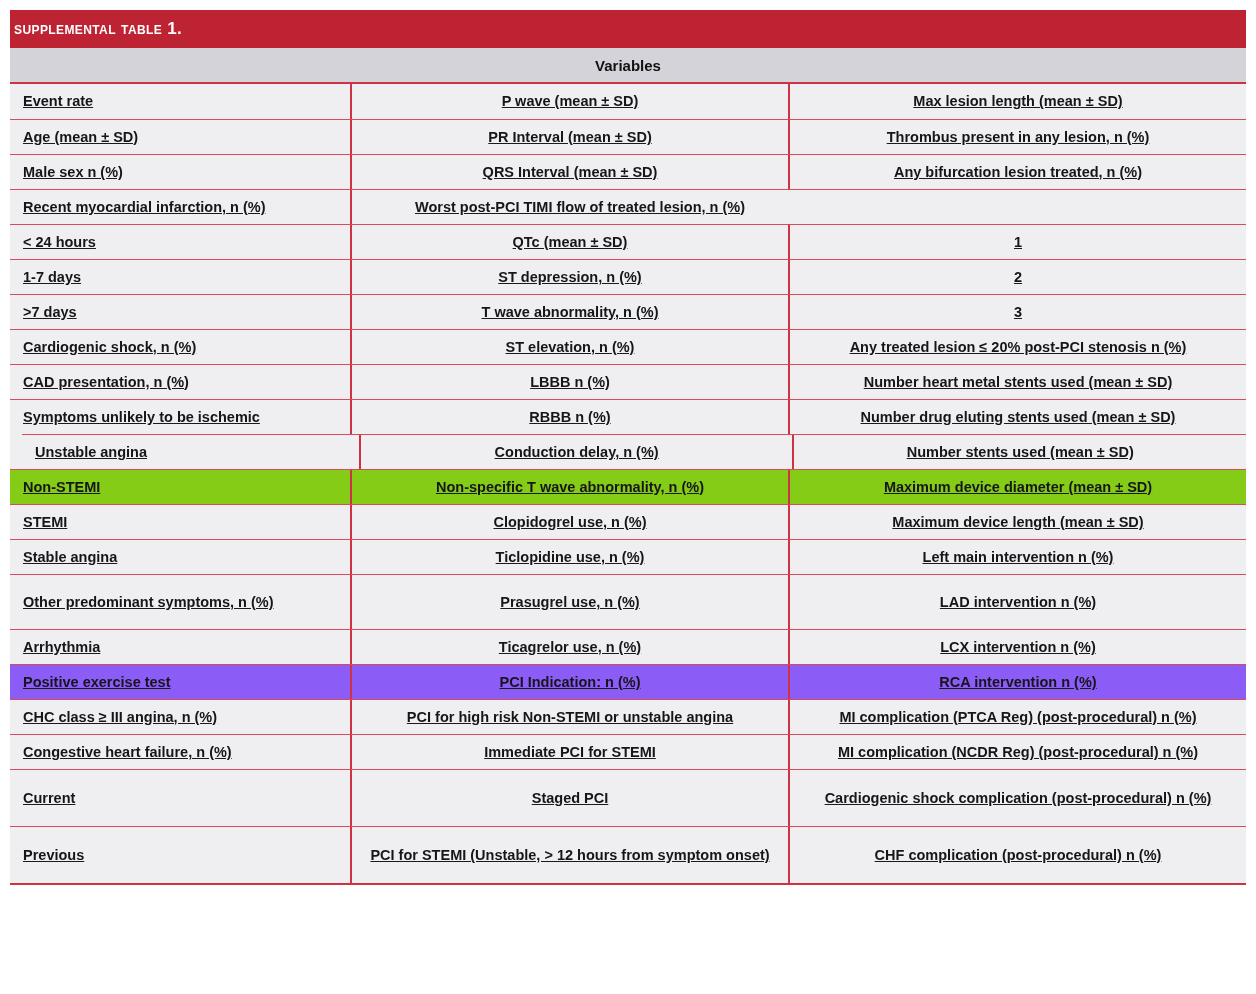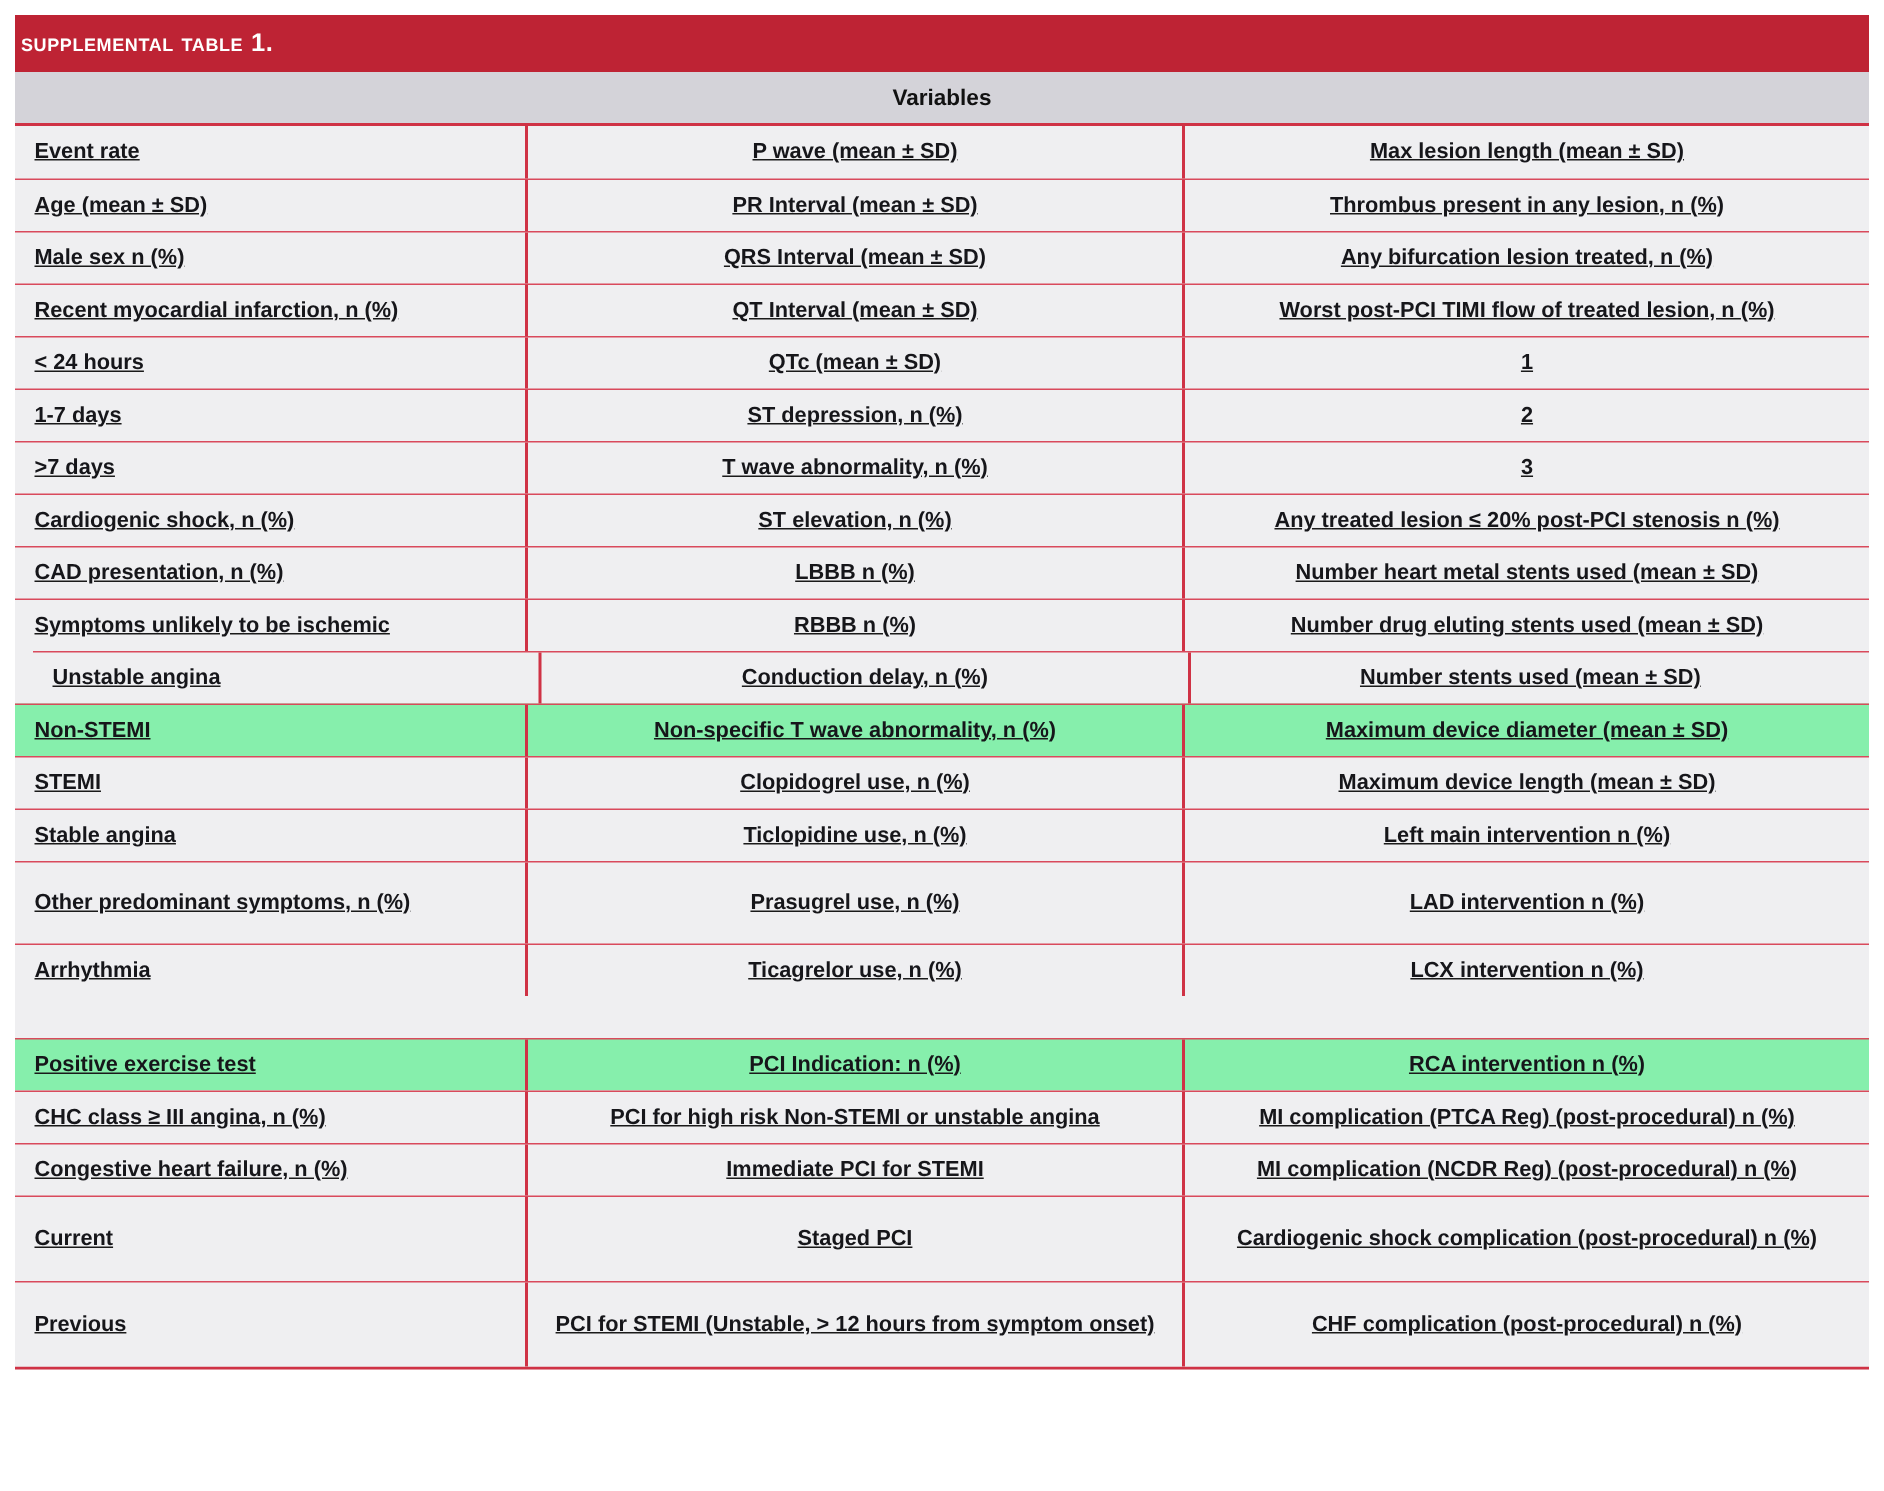--- a/index.html
+++ b/index.html
@@ -155,23 +155,20 @@
           <span class="txt">QRS Interval (mean ± SD)</span>
         </div>
         <div class="cell c3">
           <span class="txt">Any bifurcation lesion treated, n (%)</span>
         </div>
       </div>
       <div class="trow h-std" style="background: rgb(239, 239, 241);">
         <div class="cell c1" style="border-right-color: rgb(207, 50, 69);">
           <span class="txt">Recent myocardial infarction, n (%)</span>
         </div>
-        <div class="cell c2" style="border-right-color: rgb(207, 50, 69);">
-          <span class="txt">QT Interval (mean ± SD)</span>
-        </div>
         <div class="cell c3">
           <span class="txt">Worst post-PCI TIMI flow of treated lesion, n (%)</span>
         </div>
       </div>
       <div class="trow h-std" style="background: rgb(239, 239, 241);">
         <div class="cell c1" style="border-right-color: rgb(207, 50, 69);">
           <span class="txt">&lt; 24 hours</span>
         </div>
         <div class="cell c2" style="border-right-color: rgb(207, 50, 69);">
           <span class="txt">QTc (mean ± SD)</span>
@@ -239,21 +236,21 @@
         <div class="cell c1" style="border-right-color: rgb(207, 50, 69);">
           <span class="txt">Unstable angina</span>
         </div>
         <div class="cell c2" style="border-right-color: rgb(207, 50, 69);">
           <span class="txt">Conduction delay, n (%)</span>
         </div>
         <div class="cell c3">
           <span class="txt">Number stents used (mean ± SD)</span>
         </div>
       </div>
-      <div class="trow h-std" style="background: #86efac; justify-content: center;">
+      <div class="trow h-std" style="background: #84cc16; justify-content: center;">
         <div class="cell c1" style="border-right-color: rgb(207, 50, 69);">
           <span class="txt">Non-STEMI</span>
         </div>
         <div class="cell c2" style="border-right-color: rgb(207, 50, 69);">
           <span class="txt">Non-specific T wave abnormality, n (%)</span>
         </div>
         <div class="cell c3">
           <span class="txt">Maximum device diameter (mean ± SD)</span>
         </div>
       </div>
@@ -294,21 +291,21 @@
         <div class="cell c1" style="border-right-color: rgb(207, 50, 69);">
           <span class="txt">Arrhythmia</span>
         </div>
         <div class="cell c2" style="border-right-color: rgb(207, 50, 69);">
           <span class="txt">Ticagrelor use, n (%)</span>
         </div>
         <div class="cell c3">
           <span class="txt">LCX intervention n (%)</span>
         </div>
       </div>
-      <div class="trow h-std" style="background: #86efac; margin-top: 28px;">
+      <div class="trow h-std" style="background: #8b5cf6;">
         <div class="cell c1" style="border-right-color: rgb(207, 50, 69);">
           <span class="txt">Positive exercise test</span>
         </div>
         <div class="cell c2" style="border-right-color: rgb(207, 50, 69);">
           <span class="txt">PCI Indication: n (%)</span>
         </div>
         <div class="cell c3">
           <span class="txt">RCA intervention n (%)</span>
         </div>
       </div>

